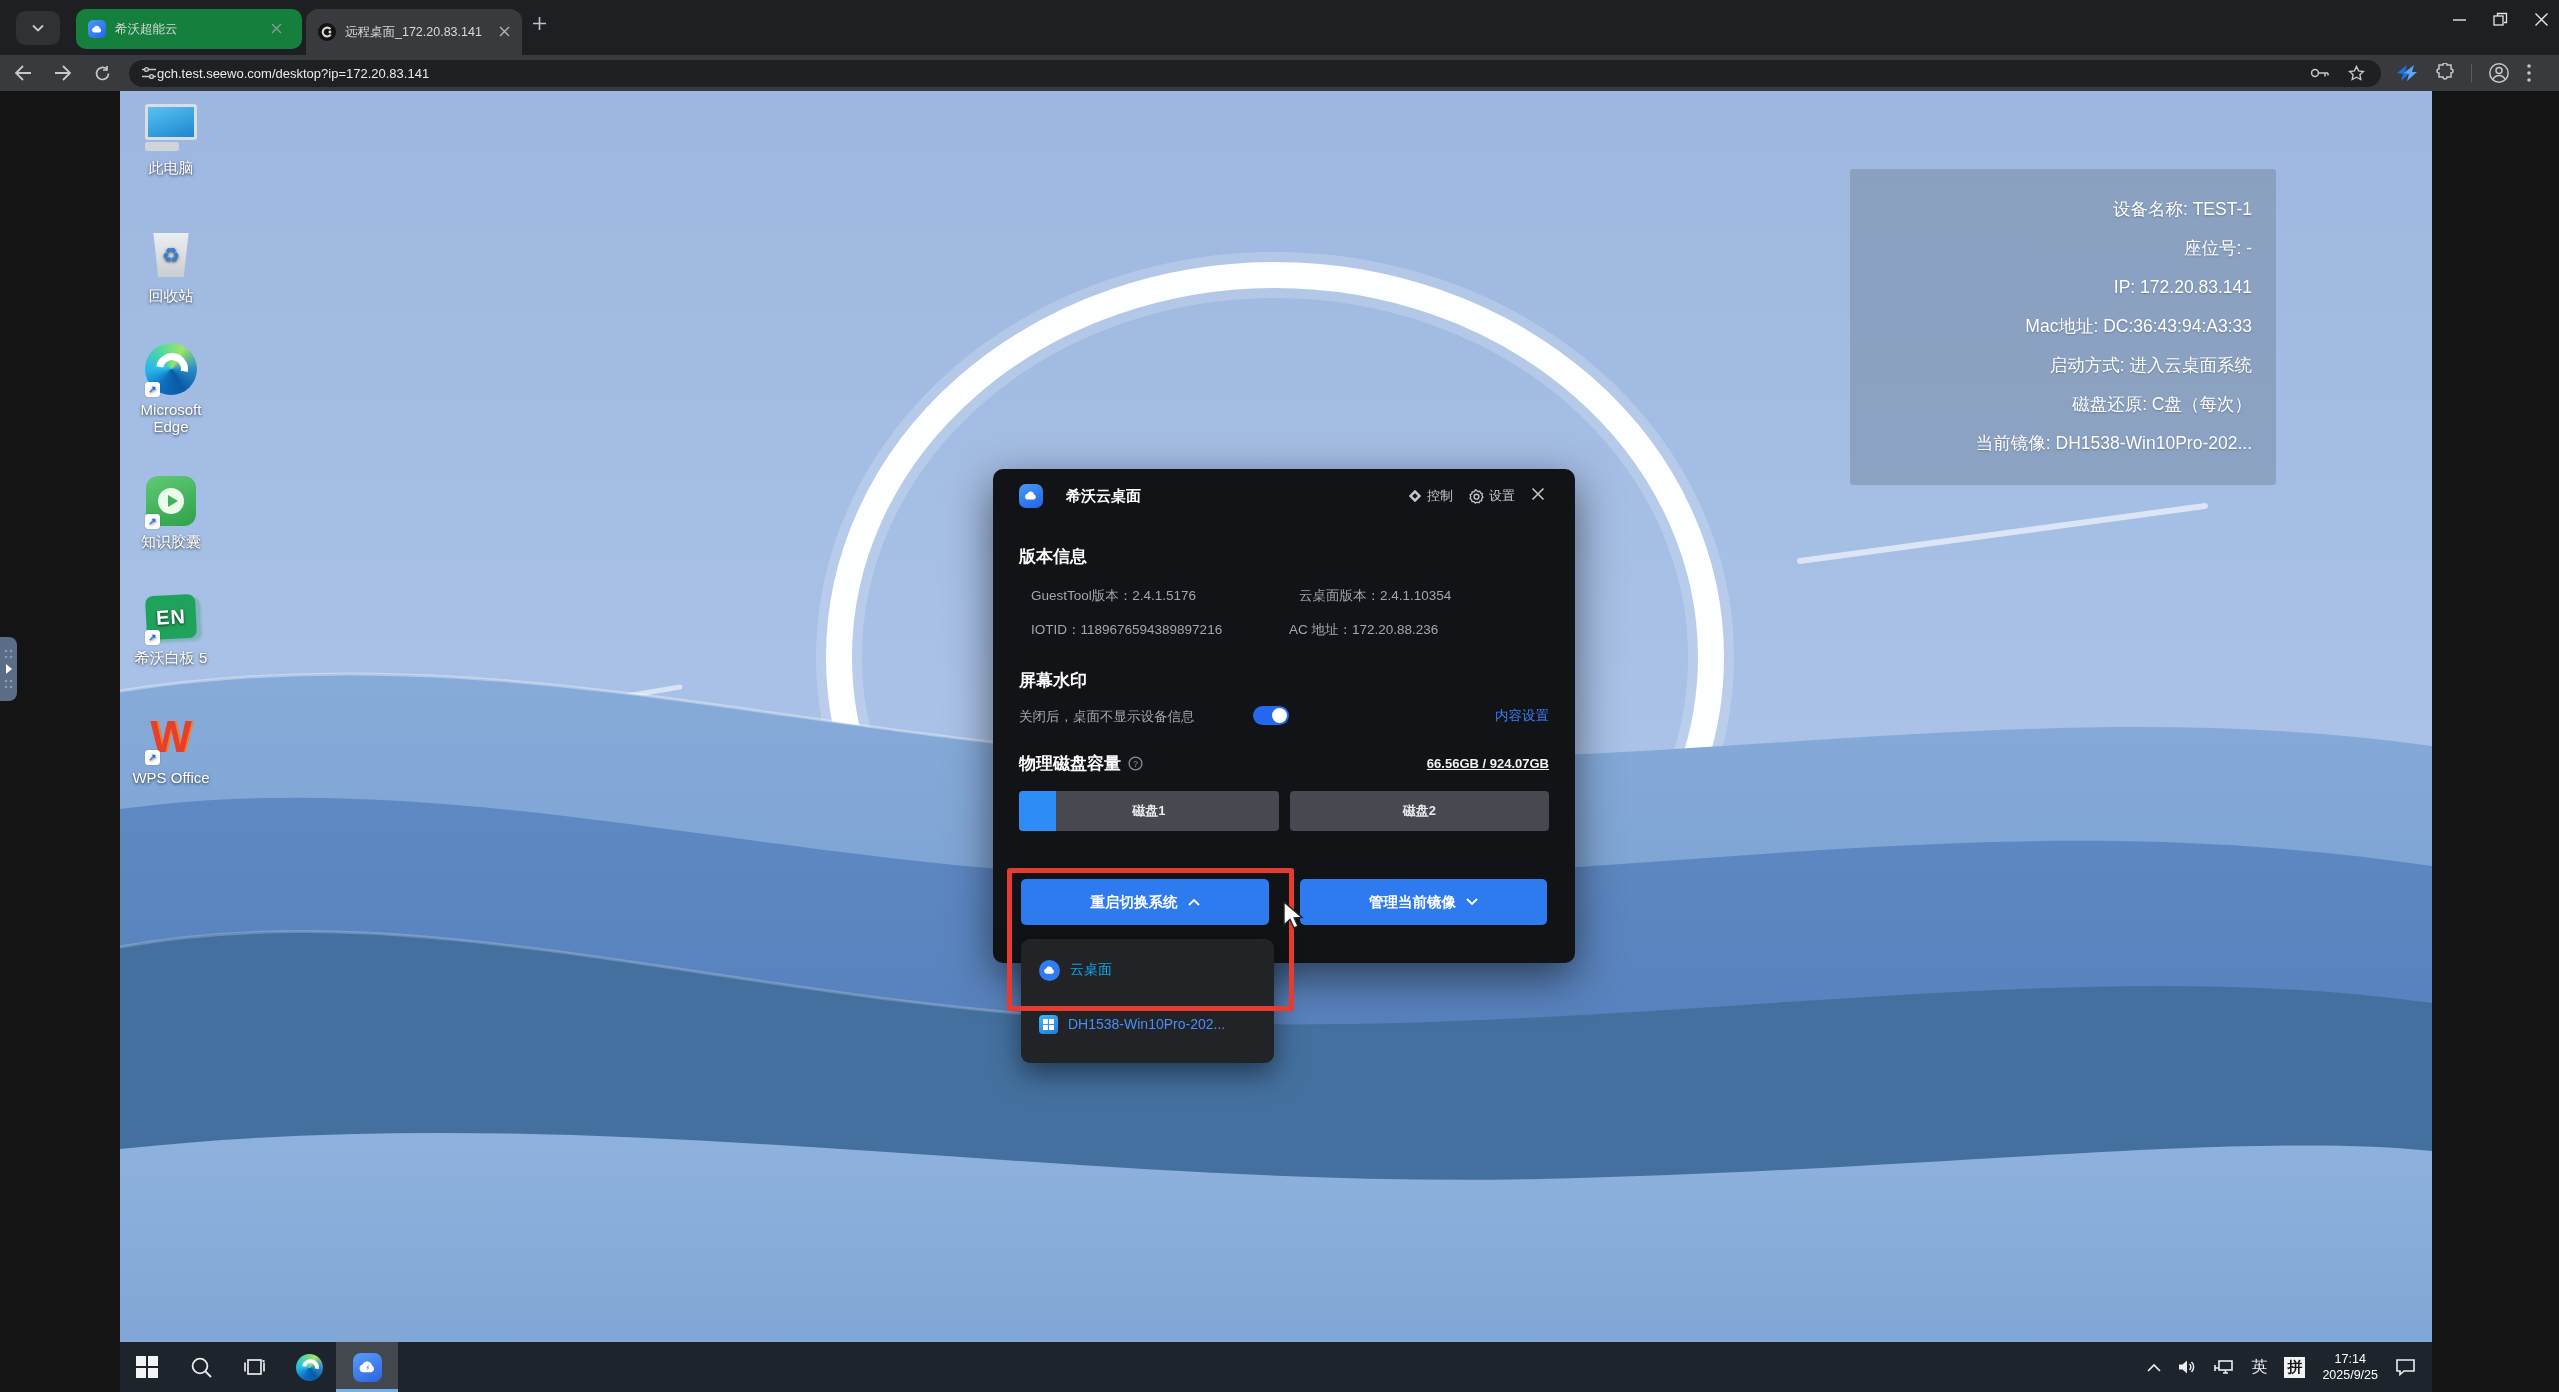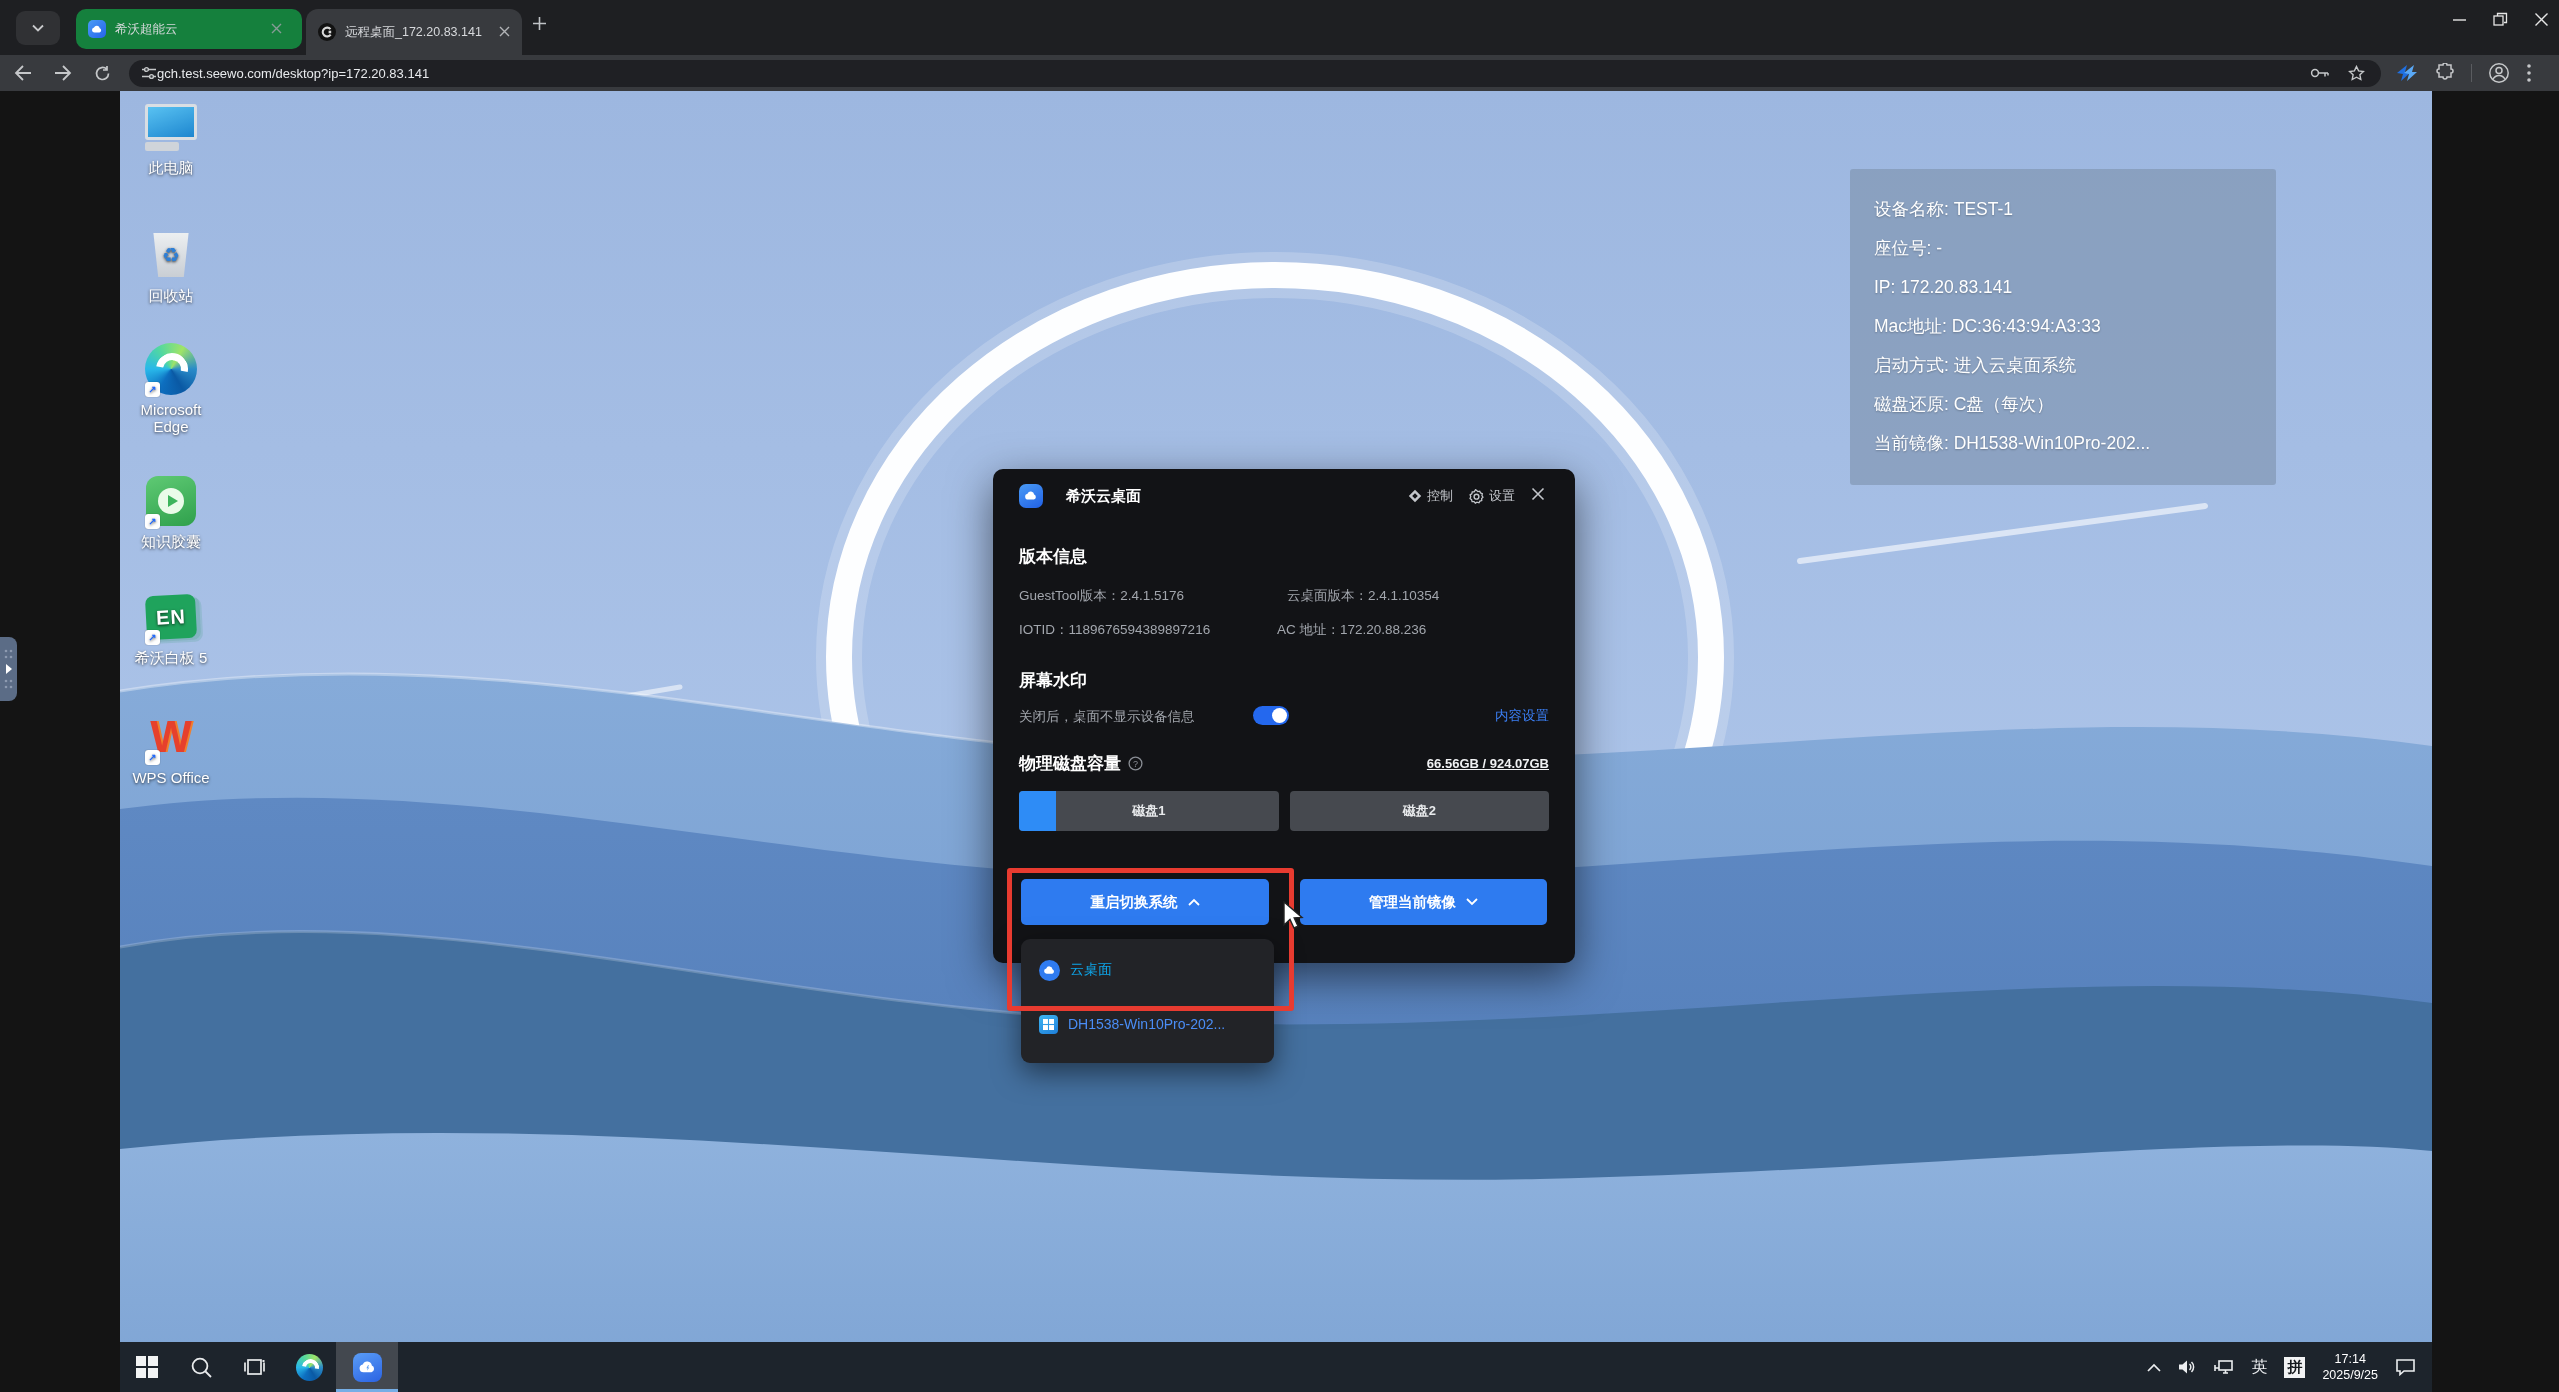--- a/index.html
+++ b/index.html
@@ -1,17 +1,17 @@
 <!DOCTYPE html>
 <html><head>
 <meta charset="utf-8">
 <style>
   html,body{margin:0;padding:0;background:#141414;font-family:"Liberation Sans","DejaVu Sans",sans-serif;}
   body{position:relative;width:2559px;height:1392px;overflow:hidden;}
-  .abs{position:absolute;}
+  .abs{position:absolute;margin-left:12px;}
 
   
   #tabstrip{position:absolute;left:0;top:0;width:2559px;height:55px;background:#1e1f22;}
   .tabsearch{position:absolute;left:16px;top:11px;width:44px;height:34px;background:#303134;border-radius:9px;display:flex;align-items:center;justify-content:center;}
   .tab{position:absolute;top:9px;height:40px;border-radius:10px;display:flex;align-items:center;padding:0 12px;box-sizing:border-box;}
   .tab.inactive{left:76px;width:226px;background:#15803d;}
   .tab.active{left:306px;width:216px;height:46px;background:#383a3e;border-radius:12px 12px 0 0;}
   .tab .fav{width:18px;height:18px;border-radius:5px;flex:0 0 auto;display:flex;align-items:center;justify-content:center;}
   .tab .fav.blue{background:linear-gradient(135deg,#4a9bf5,#2563eb);border-radius:5px;}
   .tab .fav.dark{background:#121212;border-radius:50%;}
@@ -45,21 +45,21 @@
   .edge-ball.big::after{content:"";position:absolute;left:11px;top:10px;width:18px;height:18px;border:7px solid #fff;border-radius:50%;border-bottom-color:transparent;border-left-color:transparent;transform:rotate(-35deg);}
   .edge-ball.small{width:27px;height:27px;}
   .edge-ball.small::after{content:"";position:absolute;left:6px;top:5px;width:9px;height:9px;border:4px solid #fff;border-radius:50%;border-bottom-color:transparent;border-left-color:transparent;transform:rotate(-35deg);}
   .caps{width:50px;height:50px;border-radius:12px;background:linear-gradient(160deg,#5fca74,#2fa04c);display:flex;align-items:center;justify-content:center;}
   .caps .play{width:26px;height:26px;border-radius:50%;background:#eafbe9;display:flex;align-items:center;justify-content:center;}
   .caps .tri{width:0;height:0;border-left:10px solid #3db45c;border-top:6px solid transparent;border-bottom:6px solid transparent;margin-left:3px;}
   .enote{width:50px;height:44px;border-radius:8px;background:#1fa35c;box-shadow:4px 2px 0 #18925022,6px 4px 0 #18925022;display:flex;align-items:center;justify-content:center;color:#fff;font-weight:bold;font-size:20px;letter-spacing:1px;transform:rotate(-3deg);}
   .wps{font-size:44px;font-weight:900;color:#e6402c;text-shadow:2px 0 0 #f07f2c;line-height:48px;}
 
   
-  #infopanel{position:absolute;left:1730px;top:78px;width:426px;height:316px;background:rgba(122,143,168,.58);border-radius:3px;padding:21px 24px;box-sizing:border-box;color:#fff;}
+  #infopanel{position:absolute;left:1730px;top:78px;width:426px;height:316px;background:rgba(122,143,168,.58);border-radius:3px;padding:21px 24px;box-sizing:border-box;color:#fff;text-align:right;}
   .info-line{font-size:17.5px;line-height:39px;white-space:nowrap;text-shadow:0 1px 2px rgba(0,0,0,.25);}
 
   
   #dlg{position:absolute;left:873px;top:378px;width:582px;height:494px;background:#121316;border-radius:10px;box-shadow:0 14px 44px rgba(0,0,0,.55);color:#fff;z-index:30;}
   .dlg-header{position:absolute;left:26px;right:30px;top:0;height:54px;display:flex;align-items:center;gap:14px;}
   .appbadge{width:24px;height:24px;border-radius:7px;background:linear-gradient(150deg,#4a9bf5,#2161e6);display:flex;align-items:center;justify-content:center;}
   .dlg-title{font-size:15px;font-weight:bold;margin-left:9px;}
   .dlg-actions{margin-left:auto;display:flex;align-items:flex-start;gap:16px;color:#c3c6cb;font-size:13px;}
   .dlg-act{display:flex;align-items:center;gap:5px;}
   .dlg-h2{position:absolute;left:26px;font-size:17px;font-weight:bold;}

